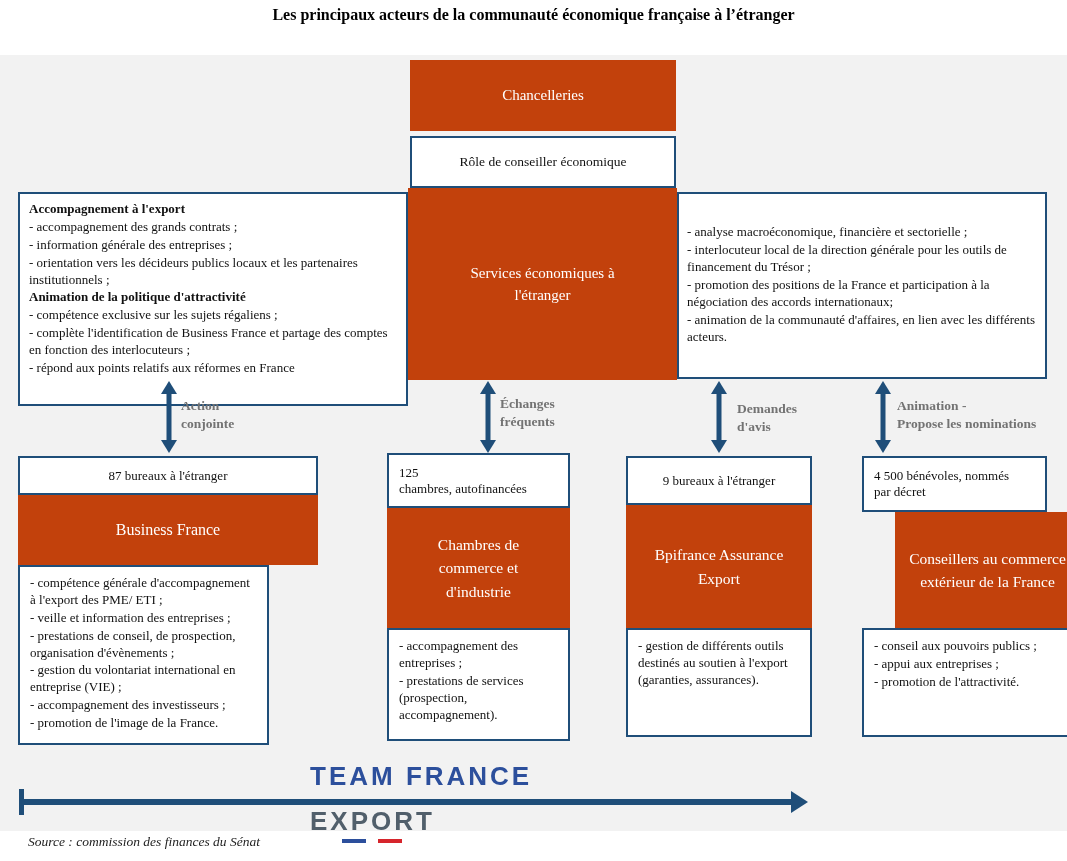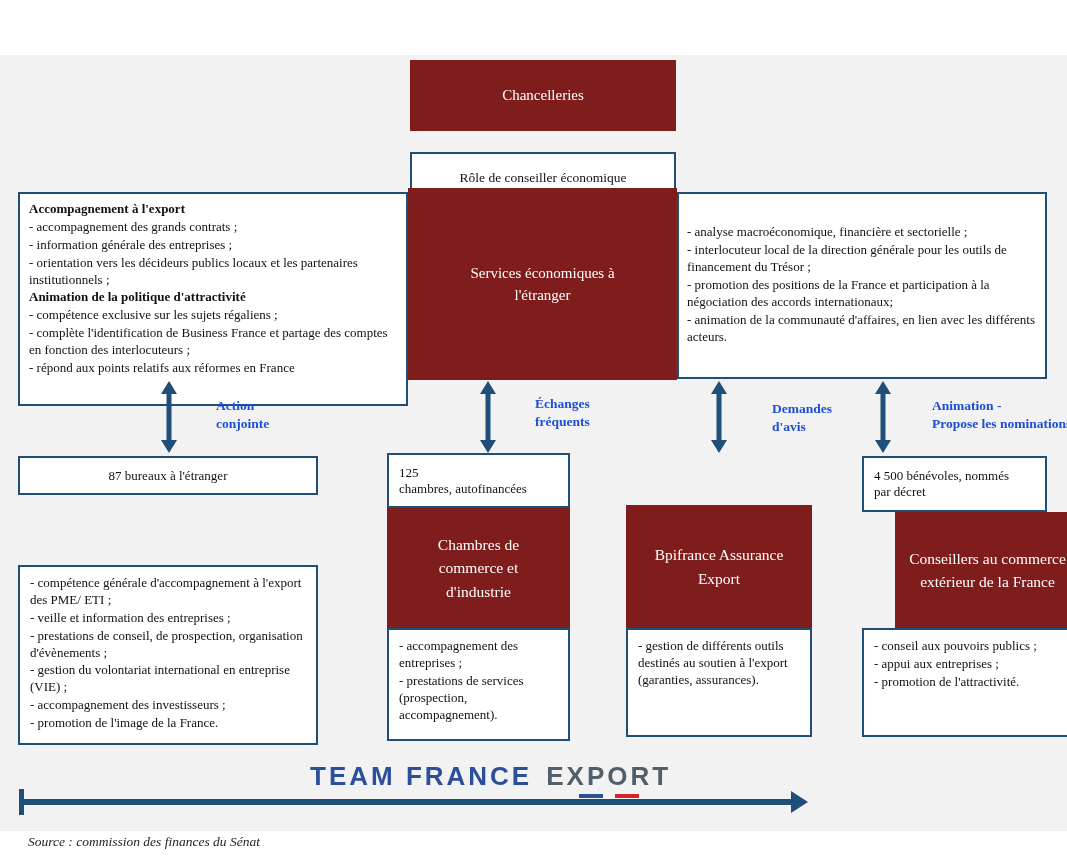--- a/index.html
+++ b/index.html
@@ -7,65 +7,66 @@
     position:relative;width:1067px;height:861px;background:#ffffff;overflow:hidden;
     font-family:"Liberation Serif","DejaVu Serif",serif;color:#111;
   }
   .abs{position:absolute;box-sizing:border-box;}
   .canvas-bg{background:#f2f2f2;}
   .title{
     left:0;top:6px;width:1067px;text-align:center;
     font-size:16px;font-weight:bold;color:#000;
   }
   .bbox{
-    background:#7f1d1d;color:#ffffff;
+    background:#c2410c;color:#ffffff;
     display:flex;align-items:center;justify-content:center;text-align:center;
   }
   .wbox{background:#ffffff;border:2px solid #1F4E79;}
   .centerbox{display:flex;align-items:center;justify-content:center;text-align:center;}
   .small{font-size:13px;line-height:1.3;}
   .panel-item{margin:0 0 1px 0;}
   .bold{font-weight:bold;}
   .vlabel{
-    color:#1d4ed8;font-weight:bold;font-size:13.5px;line-height:1.3;margin-left:35px;
+    color:#737373;font-weight:bold;font-size:13.5px;line-height:1.3;
   }
   .stat-left{display:flex;flex-direction:column;justify-content:center;padding:4px 10px;text-align:left;}
   .stat-center{display:flex;flex-direction:column;justify-content:center;text-align:center;padding:4px 6px;}
   .listbox{padding:8px 10px;}
   .logo{display:flex;align-items:flex-start;gap:14px;
     font-family:"Liberation Sans","DejaVu Sans",sans-serif;font-weight:bold;
-    font-size:26px;letter-spacing:3px;white-space:nowrap;}
+    font-size:26px;letter-spacing:3px;white-space:nowrap;flex-direction:column;}
   .logo-team{color:#2C4F9C;}
   .logo-export-wrap{display:inline-flex;flex-direction:column;align-items:center;}
   .logo-export{color:#515F6B;text-align:center;}
   .logo-flag{display:flex;gap:12px;margin-top:2px;}
   .flag-bar{width:24px;height:4px;display:inline-block;}
   .flag-blue{background:#2C4F9C;}
   .flag-red{background:#D6252C;}
   .shaft{background:#1F4E79;}
   .right-arrowhead{
     width:0;height:0;
     border-top:11px solid transparent;border-bottom:11px solid transparent;
     border-left:17px solid #1F4E79;
   }
   .source{font-size:13.5px;font-style:italic;color:#222;}
 </style>
 </head>
 <body>
 
 <div class="page">
 
+  <div class="abs title">Les principaux acteurs de la communauté économique française à l’étranger</div>
 
   <div class="abs canvas-bg" style="left:0;top:55px;width:1067px;height:776px;"></div>
 
   <div class="abs bbox" style="left:410px;top:60px;width:266px;height:71px;font-size:15px;">
     <span>Chancelleries</span>
   </div>
 
-  <div class="abs wbox centerbox" style="left:410px;top:152px;width:266px;height:52px;font-size:13.5px;">
+  <div class="abs wbox centerbox" style="left:410px;top:136px;width:266px;height:52px;font-size:13.5px;">
     <span>Rôle de conseiller économique</span>
   </div>
 
   <div class="abs wbox small" style="left:18px;top:192px;width:390px;height:214px;padding:7px 9px;">
     <div class="panel-item bold">Accompagnement à l'export</div>
     <div class="panel-item">- accompagnement des grands contrats ;</div>
     <div class="panel-item">- information générale des entreprises ;</div>
     <div class="panel-item">- orientation vers les décideurs publics locaux et les partenaires institutionnels ;</div>
     <div class="panel-item bold">Animation de la politique d'attractivité</div>
     <div class="panel-item">- compétence exclusive sur les sujets régaliens ;</div>
@@ -119,41 +120,48 @@
   </div>
   <div class="abs vlabel" style="left:897px;top:397px;width:166px;">
     <div>Animation -</div>
     <div>Propose les nominations</div>
   </div>
 
   <div class="abs wbox stat-center" style="left:18px;top:456px;width:300px;height:39px;font-size:13px;">
     <div>87 bureaux à l'étranger</div>
     <div></div>
   </div>
-  <div class="abs wbox small listbox" style="left:18px;top:565px;width:300px;height:180px;">
+  <div class="abs bbox" style="left:18px;top:495px;width:300px;height:70px;font-size:16px;">
+    <span>Business France</span>
+  </div>
+  <div class="abs wbox small listbox" style="left:18px;top:565px;width:251px;height:180px;">
     <div class="panel-item">- compétence générale d'accompagnement à l'export des PME/ ETI ;</div>
     <div class="panel-item">- veille et information des entreprises ;</div>
     <div class="panel-item">- prestations de conseil, de prospection, organisation d'évènements ;</div>
     <div class="panel-item">- gestion du volontariat international en entreprise (VIE) ;</div>
     <div class="panel-item">- accompagnement des investisseurs ;</div>
     <div class="panel-item">- promotion de l'image de la France.</div>
   </div>
 
   <div class="abs wbox stat-left" style="left:387px;top:453px;width:183px;height:55px;font-size:13px;">
     <div>125</div>
     <div>chambres, autofinancées</div>
   </div>
   <div class="abs bbox" style="left:387px;top:508px;width:183px;height:120px;font-size:15.5px;padding:0 20px;line-height:1.5;">
     <span>Chambres de commerce et d'industrie</span>
   </div>
   <div class="abs wbox small listbox" style="left:387px;top:628px;width:183px;height:113px;">
     <div class="panel-item">- accompagnement des entreprises ;</div>
     <div class="panel-item">- prestations de services (prospection, accompagnement).</div>
   </div>
 
+  <div class="abs wbox stat-center" style="left:626px;top:456px;width:186px;height:49px;font-size:13px;">
+    <div>9 bureaux à l'étranger</div>
+    <div></div>
+  </div>
   <div class="abs bbox" style="left:626px;top:505px;width:186px;height:123px;font-size:15.5px;padding:0 20px;line-height:1.5;">
     <span>Bpifrance Assurance Export</span>
   </div>
   <div class="abs wbox small listbox" style="left:626px;top:628px;width:186px;height:109px;">
     <div class="panel-item">- gestion de différents outils  destinés au soutien à l'export (garanties, assurances).</div>
   </div>
 
   <div class="abs wbox stat-left" style="left:862px;top:456px;width:185px;height:56px;font-size:13px;">
     <div>4 500 bénévoles, nommés</div>
     <div>par décret</div>

